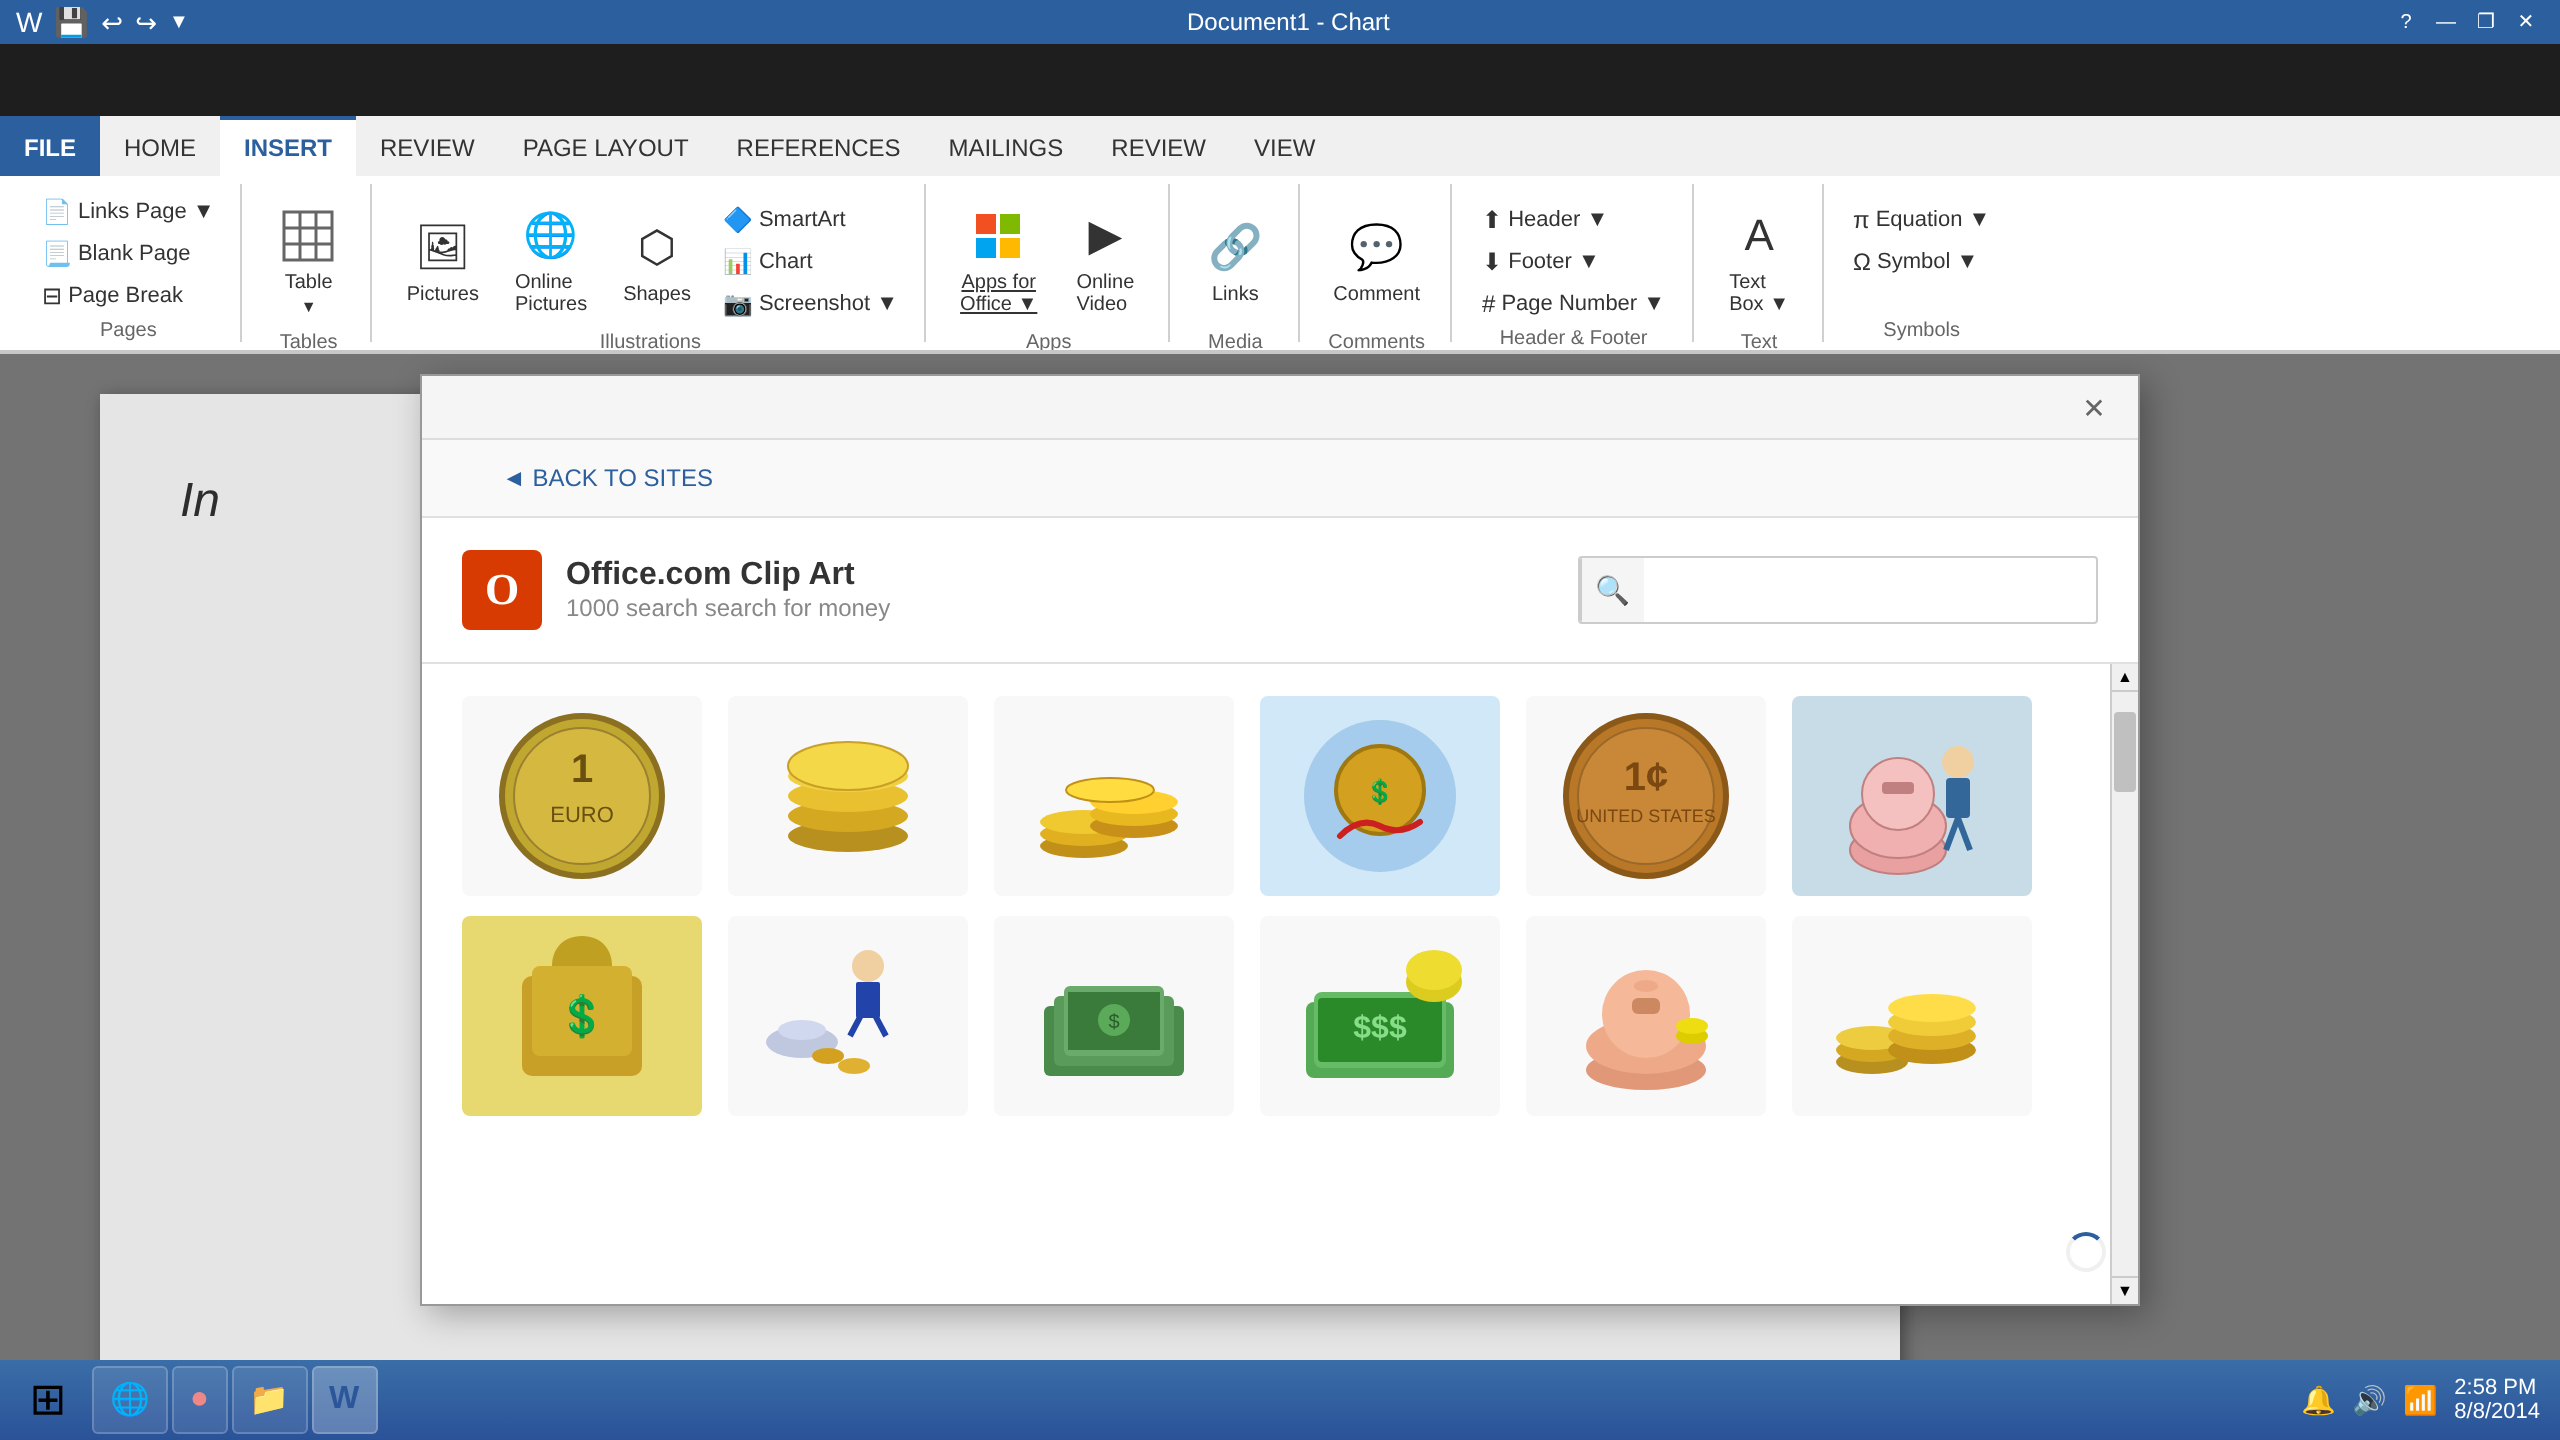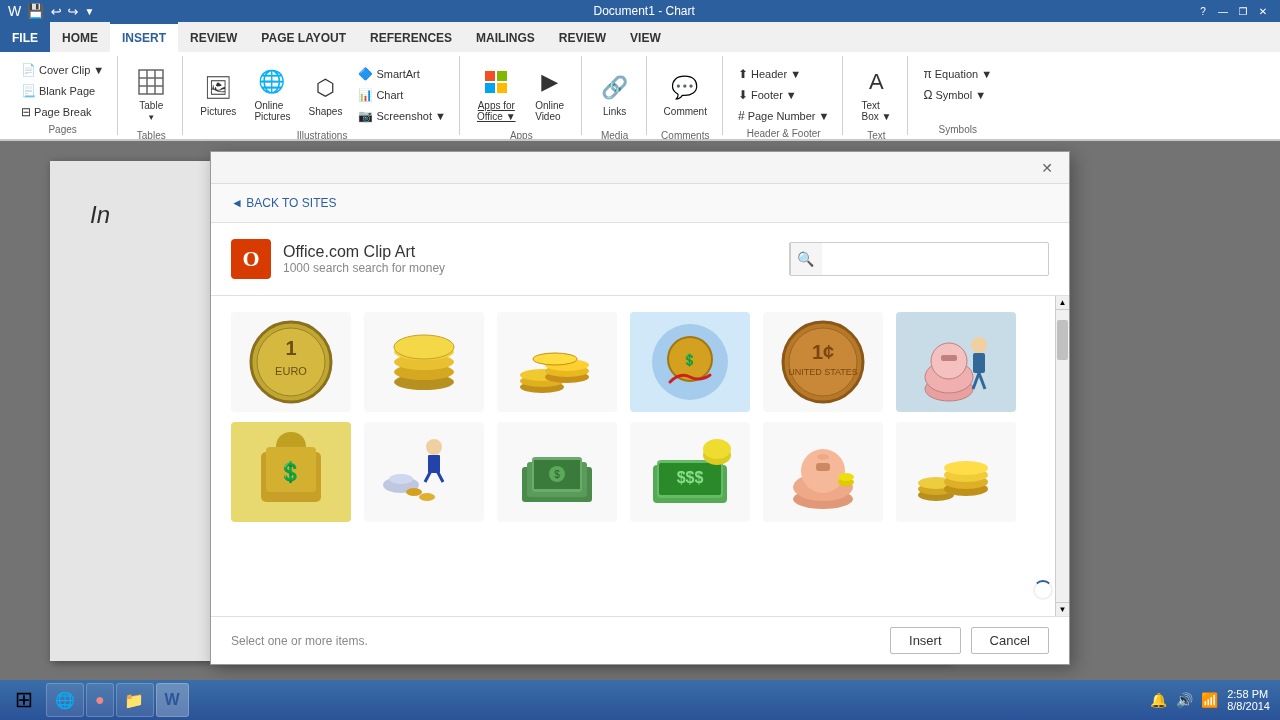--- a/index.html
+++ b/index.html
@@ -14,32 +14,31 @@
       justify-content: space-between;
       padding: 0 8px;
       color: white;
       font-size: 12px;
     }
     .title-bar-left { display: flex; align-items: center; gap: 6px; }
     .title-bar-controls { display: flex; gap: 2px; }
     .title-bar-btn { width: 18px; height: 16px; background: transparent; border: none; color: white; font-size: 10px; cursor: pointer; display: flex; align-items: center; justify-content: center; }
 
     
-    .ribbon { background: #f0f0f0; border-bottom: 1px solid #c8c8c8; }
+    .ribbon { background: #f0f0f0; border-bottom: 1px solid #c8c8c8; margin-top: 36px; }
     .ribbon-tabs { display: flex; background: #f0f0f0; height: 30px; }
     .ribbon-tab {
       padding: 0 12px;
       height: 30px;
       display: flex;
       align-items: center;
       font-size: 12px;
       cursor: pointer;
       color: #333;
       border-top: 2px solid transparent;
-      font-weight: bold;
     }
     .ribbon-tab.active { background: white; border-top: 2px solid #2c5f9e; color: #2c5f9e; font-weight: 600; }
     .ribbon-tab.file { background: #2c5f9e; color: white; font-weight: 600; }
 
     .ribbon-content {
       background: white;
       padding: 4px 8px;
       display: flex;
       gap: 2px;
       border-bottom: 1px solid #c8c8c8;
@@ -159,41 +158,42 @@
       border-bottom: 1px solid #e0e0e0;
     }
     .back-link {
       color: #2c5f9e;
       font-size: 12px;
       cursor: pointer;
       text-decoration: none;
       display: flex;
       align-items: center;
       gap: 4px;
+      margin-left: 20px;
     }
 
     .dialog-header {
       padding: 16px 20px;
       display: flex;
       align-items: center;
       justify-content: space-between;
       border-bottom: 1px solid #e0e0e0;
     }
     .office-logo-area { display: flex; align-items: center; gap: 12px; }
     .office-logo {
       width: 40px; height: 40px;
       background: #d83b01;
       border-radius: 4px;
       display: flex; align-items: center; justify-content: center;
       color: white;
       font-weight: 900;
       font-size: 22px;
       font-family: serif;
     }
-    .office-logo-text h2 { font-size: 16px; color: #333; font-weight: 400; }
+    .office-logo-text h2 { font-size: 16px; color: #333; font-weight: 700; }
     .office-logo-text p { font-size: 12px; color: #888; }
 
     .search-box {
       display: flex;
       align-items: center;
       border: 1px solid #ccc;
       border-radius: 2px;
       overflow: hidden;
       width: 260px;
     }
@@ -388,21 +388,21 @@
       <div class="ribbon-tab">REVIEW</div>
       <div class="ribbon-tab">VIEW</div>
     </div>
     <div class="ribbon-content">
 
       <div class="ribbon-group">
         <div class="ribbon-items">
           <div style="display:flex;flex-direction:column;gap:1px;">
             <div class="ribbon-btn-small">
               <span style="font-size:12px;">📄</span>
-              <span>Cover Clip ▼</span>
+              <span>Links Page ▼</span>
             </div>
             <div class="ribbon-btn-small">
               <span style="font-size:12px;">📃</span>
               <span>Blank Page</span>
             </div>
             <div class="ribbon-btn-small">
               <span style="font-size:12px;">⊟</span>
               <span>Page Break</span>
             </div>
           </div>
@@ -710,25 +710,20 @@
             <div style="padding:2px; cursor:pointer; text-align:center; font-size:8px; border-bottom:1px solid #ccc;">▲</div>
             <div class="scrollbar-track">
               <div class="scrollbar-thumb"></div>
             </div>
             <div style="padding:2px; cursor:pointer; text-align:center; font-size:8px; border-top:1px solid #ccc;">▼</div>
           </div>
 
           <div class="spinner"></div>
         </div>
 
-        <div class="dialog-footer">
-          <span class="footer-hint">Select one or more items.</span>
-          <button class="btn btn-insert">Insert</button>
-          <button class="btn btn-cancel">Cancel</button>
-        </div>
       </div>
     </div>
   </div>
 
   <div class="status-bar">
     <span>PAGE 1 OF 1</span>
     <span>3 WORDS</span>
     <span>📄</span>
     <div class="status-right">
       <span>132%</span>

